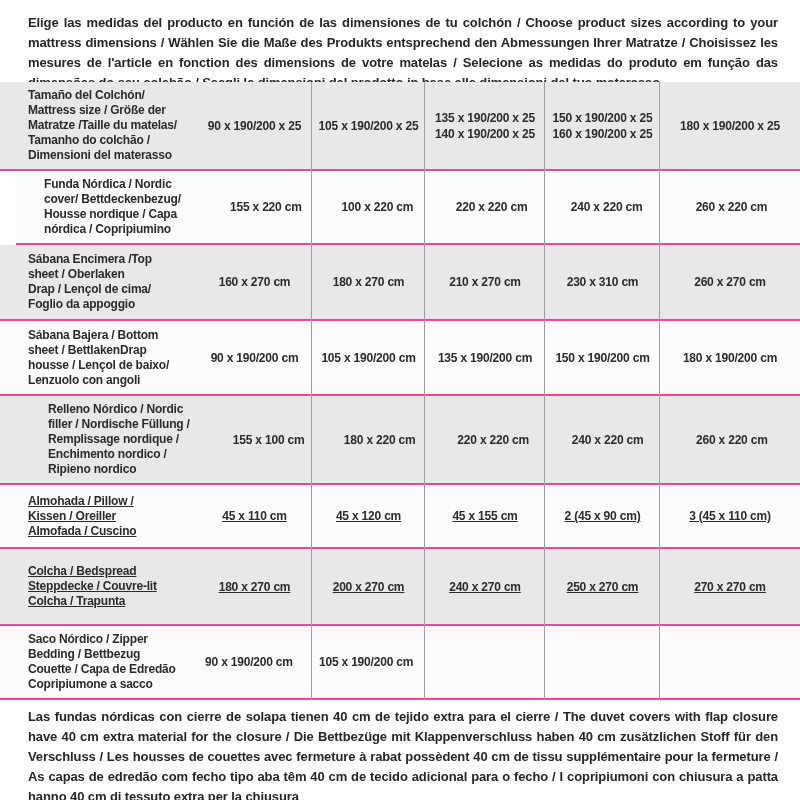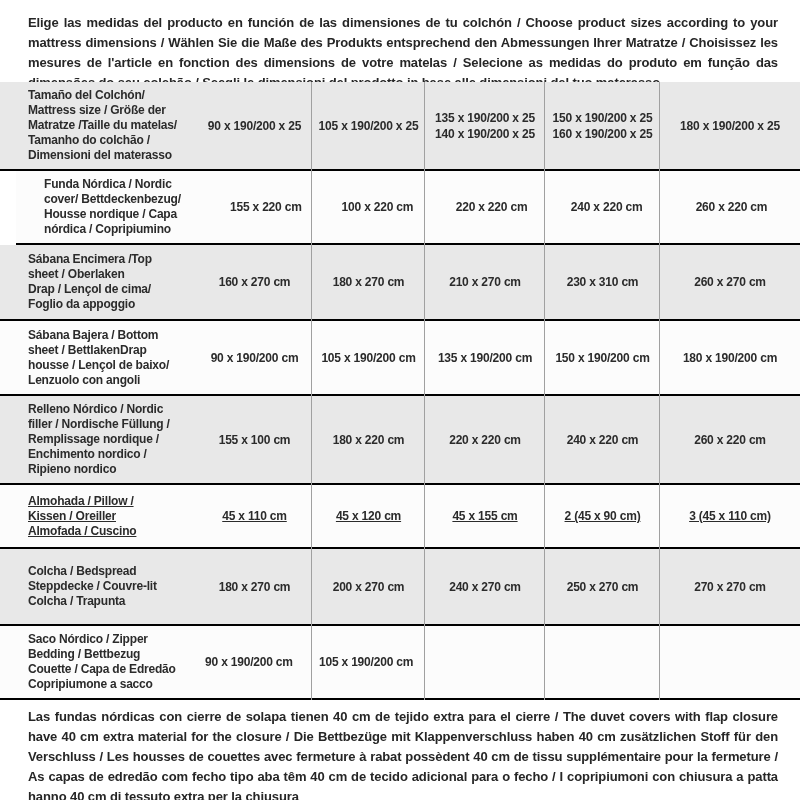--- a/index.html
+++ b/index.html
@@ -26,32 +26,32 @@
   .intro { padding: 13px 22px 0 28px; height: 82px; box-sizing: border-box; }
   .footnote { padding: 7px 22px 0 28px; }
 
   .table-wrap {
     position: relative;
     width: 800px;
   }
   .row {
     display: flex;
     align-items: center;
-    border-bottom: 2px solid #000000;
+    border-bottom: 2px solid #ec4899;
     box-sizing: border-box;
   }
   .row:nth-child(odd)  { background: #e8e8e8; }
   .row:nth-child(even) { background: #fcfcfc; }
   .row:nth-child(1) { min-height: 84px; }
   .row:nth-child(2) { min-height: 70px; margin-left: 16px; }
   .row:nth-child(3) { min-height: 76px; }
   .row:nth-child(4) { min-height: 75px; }
-  .row:nth-child(5) { min-height: 80px; }
+  .row:nth-child(5) { min-height: 80px; padding-left: 20px; }
   .row:nth-child(6) { min-height: 64px; text-decoration: underline; }
-  .row:nth-child(7) { min-height: 77px; }
+  .row:nth-child(7) { min-height: 77px; text-decoration: underline; }
   .row:nth-child(8) { min-height: 70px; gap: 12px; }
 
   .label-cell {
     width: 197px;
     box-sizing: border-box;
     padding: 6px 6px 6px 28px;
     font-weight: 700;
     font-size: 12px;
     line-height: 15px;
     letter-spacing: -0.2px;

